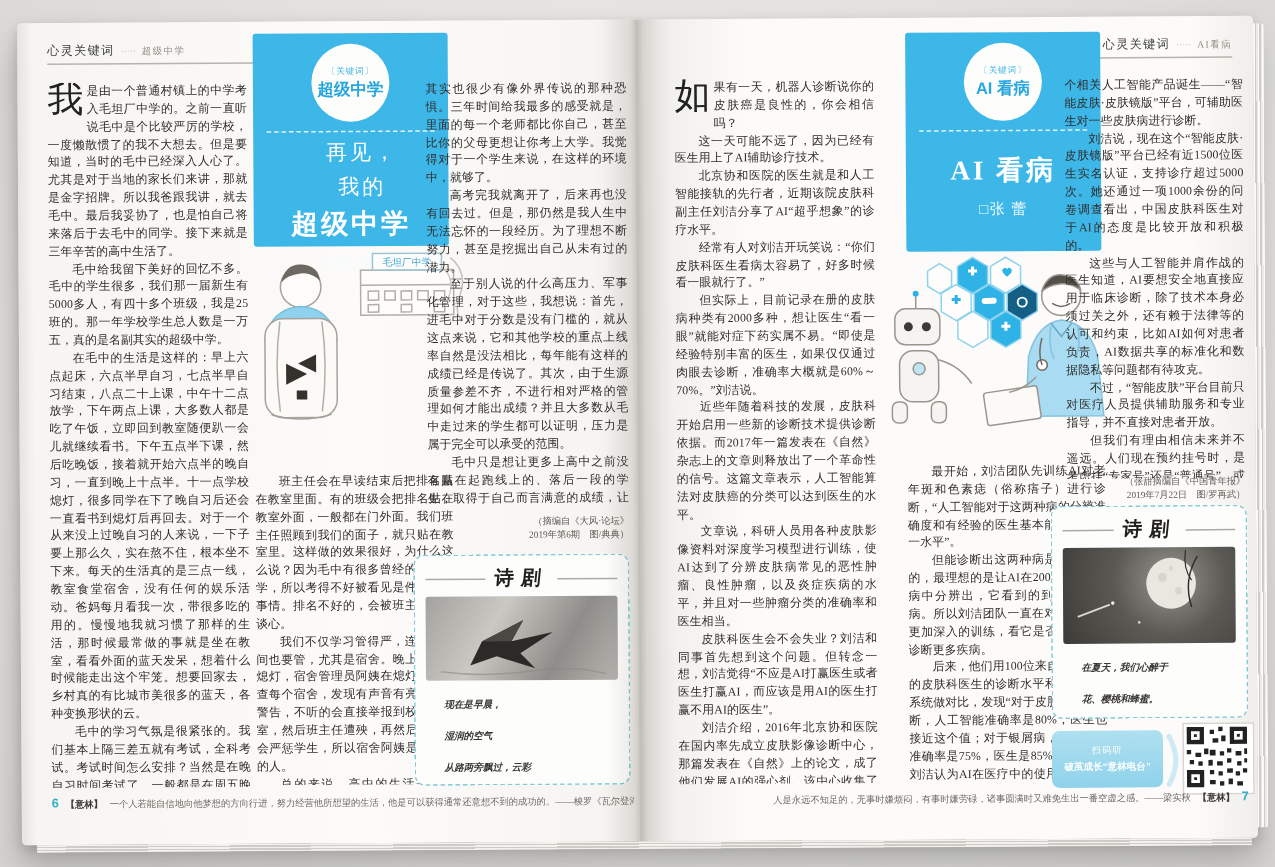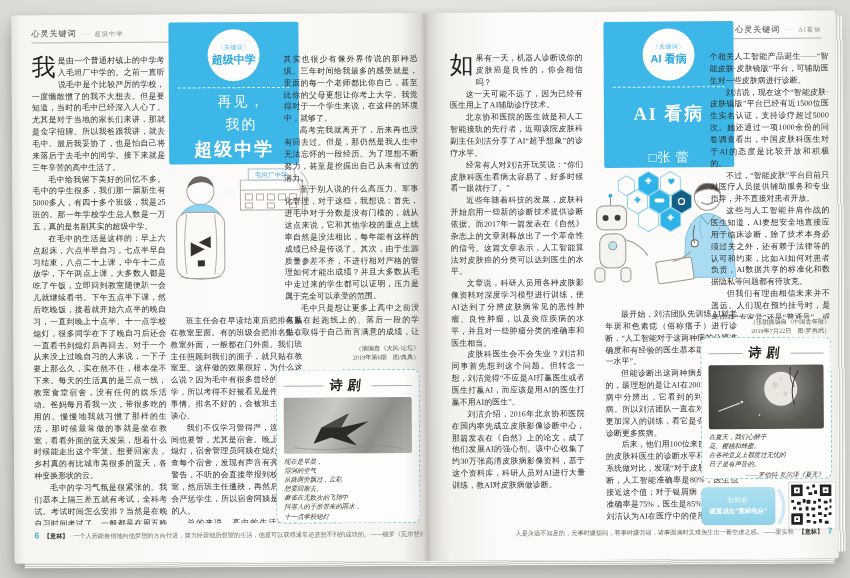--- a/index.html
+++ b/index.html
@@ -60,40 +60,40 @@
   .kboxR{left:180px;top:10px;width:130px;height:146px;}
   .kcircle{width:52px;height:52px;border-radius:50%;background:#fdfdfc;margin:7px auto 0;
     display:flex;flex-direction:column;align-items:center;justify-content:center;}
   .ktag{font-size:5.8px;color:#3db6e8;letter-spacing:.5px;}
   .kword{font-size:11px;font-weight:bold;color:#28a7df;font-family:"Liberation Sans",sans-serif;}
   .kdash{border-top:1.5px dashed rgba(255,255,255,.85);width:86%;margin:6px auto 0;}
   .ktitle{letter-spacing:2px;}
   .t1{font-size:14px;margin-top:5px;margin-left:15px;}
   .t2{font-size:18px;font-weight:bold;margin-top:3px;}
   .t2b{font-size:18px;font-weight:bold;margin-top:14px;}
-  .kauthor{font-size:13px;margin-top:23px;letter-spacing:1px;color:#f2fbff;}
+  .kauthor{font-size:10px;margin-top:7px;letter-spacing:1px;color:#f2fbff;}
 
   
   .illus{position:absolute;}
   .il1{left:148px;top:150px;width:150px;height:152px;}
   .il2{left:166px;top:156px;width:158px;height:140px;}
 
   
   .poembox{position:absolute;border:1px dashed #7fcbd6;border-radius:7px;background:#fdfdfb;padding:5px 7px;box-sizing:border-box;overflow:hidden;}
   .poemL{left:262px;top:356px;width:144px;height:154px;}
   .poemR{left:275px;top:326px;width:131px;height:142px;}
   .ptitle{display:flex;align-items:center;gap:6px;margin:1px 0 3px;}
   .ptitle .ln{flex:1;height:1px;background:#a9adaa;}
   .ptitle .tx{font-size:13px;font-weight:bold;color:#23211e;letter-spacing:5px;font-family:"DejaVu Serif",serif;transform:skewX(-6deg);}
   .pphoto{width:100%;border-radius:2px;overflow:hidden;position:relative;}
   .phL{height:56px;background:linear-gradient(120deg,#a3a29e 0%,#c9c8c3 35%,#8e8d89 70%,#b5b4af 100%);}
   .phR{height:64px;background:radial-gradient(circle at 62% 34%, #97968f 0%, #5a5954 45%, #3c3b37 100%);}
   .pphoto svg{position:absolute;inset:0;}
   .plines{margin-top:4px;font-size:6.4px;line-height:1.42;color:#3a3833;font-style:italic;font-family:"DejaVu Serif",serif;}
-  .plines p{margin:0;}
+  .plines p{margin:12px;font-weight:bold;}
   .pattr{text-align:right;font-size:6.4px;color:#3a3833;font-style:italic;margin-top:2px;font-family:Liberation Sans, sans-serif;}
 
   
   .banner{position:absolute;left:275px;top:476px;width:74px;height:38px;border-radius:5px;
     background:linear-gradient(180deg,#aee0f0,#8fd2ea);color:#fff;display:flex;flex-direction:column;
     align-items:center;justify-content:center;font-family:"Liberation Sans",sans-serif;}
   .banner .b1{font-size:6px;letter-spacing:1px;}
   .banner .b2{font-size:6.4px;font-weight:bold;margin-top:2px;}
   .chev{position:absolute;left:351px;top:478px;width:10px;height:36px;}
   .qr{position:absolute;left:362px;top:471px;width:46px;height:46px;background:#fff;border:1px solid #d8d5d0;}
@@ -237,20 +237,21 @@
       <div class="hdr hdr-r">
         <span class="sec">心灵关键词</span><span class="dots">·····</span><span class="top">AI看病</span>
       </div>
 
       <div class="col c1R">
         <p class="p-first"><span class="dropcap">如</span><span>果有一天，机器人诊断说你的皮肤癌是良性的，你会相信吗？</span></p>
         <div class="plist">
             <p>这一天可能不远了，因为已经有医生用上了AI辅助诊疗技术。</p>
             <p>北京协和医院的医生就是和人工智能接轨的先行者，近期该院皮肤科副主任刘洁分享了AI“超乎想象”的诊疗水平。</p>
             <p>经常有人对刘洁开玩笑说：“你们皮肤科医生看病太容易了，好多时候看一眼就行了。”</p>
+            <p>但实际上，目前记录在册的皮肤病种类有2000多种，想让医生“看一眼”就能对症下药实属不易。“即使是经验特别丰富的医生，如果仅仅通过肉眼去诊断，准确率大概就是60%～70%。”刘洁说。</p>
             <p>近些年随着科技的发展，皮肤科开始启用一些新的诊断技术提供诊断依据。而2017年一篇发表在《自然》杂志上的文章则释放出了一个革命性的信号。这篇文章表示，人工智能算法对皮肤癌的分类可以达到医生的水平。</p>
             <p>文章说，科研人员用各种皮肤影像资料对深度学习模型进行训练，使AI达到了分辨皮肤病常见的恶性肿瘤、良性肿瘤，以及炎症疾病的水平，并且对一些肿瘤分类的准确率和医生相当。</p>
             <p>皮肤科医生会不会失业？刘洁和同事首先想到这个问题。但转念一想，刘洁觉得“不应是AI打赢医生或者医生打赢AI，而应该是用AI的医生打赢不用AI的医生”。</p>
             <p>刘洁介绍，2016年北京协和医院在国内率先成立皮肤影像诊断中心，那篇发表在《自然》上的论文，成了他们发展AI的强心剂。该中心收集了约30万张高清皮肤病影像资料，基于这个资料库，科研人员对AI进行大量训练，教AI对皮肤病做诊断。</p>
           </div>
       </div>
 
       <div class="kbox kboxR">
         <div class="kcircle">
           <div class="ktag">〔关键词〕</div>
@@ -320,22 +321,22 @@
             <p>最开始，刘洁团队先训练AI对老年斑和色素痣（俗称痦子）进行诊断，“人工智能对于这两种病的分辨准确度和有经验的医生基本能够达到同一水平”。</p>
             <p>但能诊断出这两种病是远远不够的，最理想的是让AI在2000多种皮肤病中分辨出，它看到的到底是哪种病。所以刘洁团队一直在对AI系统做更加深入的训练，看它是否能够胜任诊断更多疾病。</p>
             <p>后来，他们用100位来自全国各地的皮肤科医生的诊断水平和研发的AI系统做对比，发现“对于皮肤肿瘤的诊断，人工智能准确率是80%，医生也接近这个值；对于银屑病，人工智能准确率是75%，医生是85%”。因此，刘洁认为AI在医疗中的使用非常有前景。</p>
           </div>
       </div>
 
       <div class="col c3R cont">
         <div class="plist">
             <p>个相关人工智能产品诞生——“智能皮肤·皮肤镜版”平台，可辅助医生对一些皮肤病进行诊断。</p>
             <p>刘洁说，现在这个“智能皮肤·皮肤镜版”平台已经有近1500位医生实名认证，支持诊疗超过5000次。她还通过一项1000余份的问卷调查看出，中国皮肤科医生对于AI的态度是比较开放和积极的。</p>
+            <p>这些与人工智能并肩作战的医生知道，AI要想安全地直接应用于临床诊断，除了技术本身必须过关之外，还有赖于法律等的认可和约束，比如AI如何对患者负责，AI数据共享的标准化和数据隐私等问题都有待攻克。</p>
             <p>不过，“智能皮肤”平台目前只对医疗人员提供辅助服务和专业指导，并不直接对患者开放。</p>
-            <p>这些与人工智能并肩作战的医生知道，AI要想安全地直接应用于临床诊断，除了技术本身必须过关之外，还有赖于法律等的认可和约束，比如AI如何对患者负责，AI数据共享的标准化和数据隐私等问题都有待攻克。</p>
             <p>但我们有理由相信未来并不遥远。人们现在预约挂号时，是考虑挂“专家号”还是“普通号”，或许在不久的将来，就会增加一个“AI号”的选项。●</p>
           </div>
       </div>
 
       <div class="attr attrR">
           <p>（张甜摘编自《中国青年报》</p>
           <p>2019年7月22日　图/罗再武）</p>
         </div>
 
       <div class="poembox poemR">

